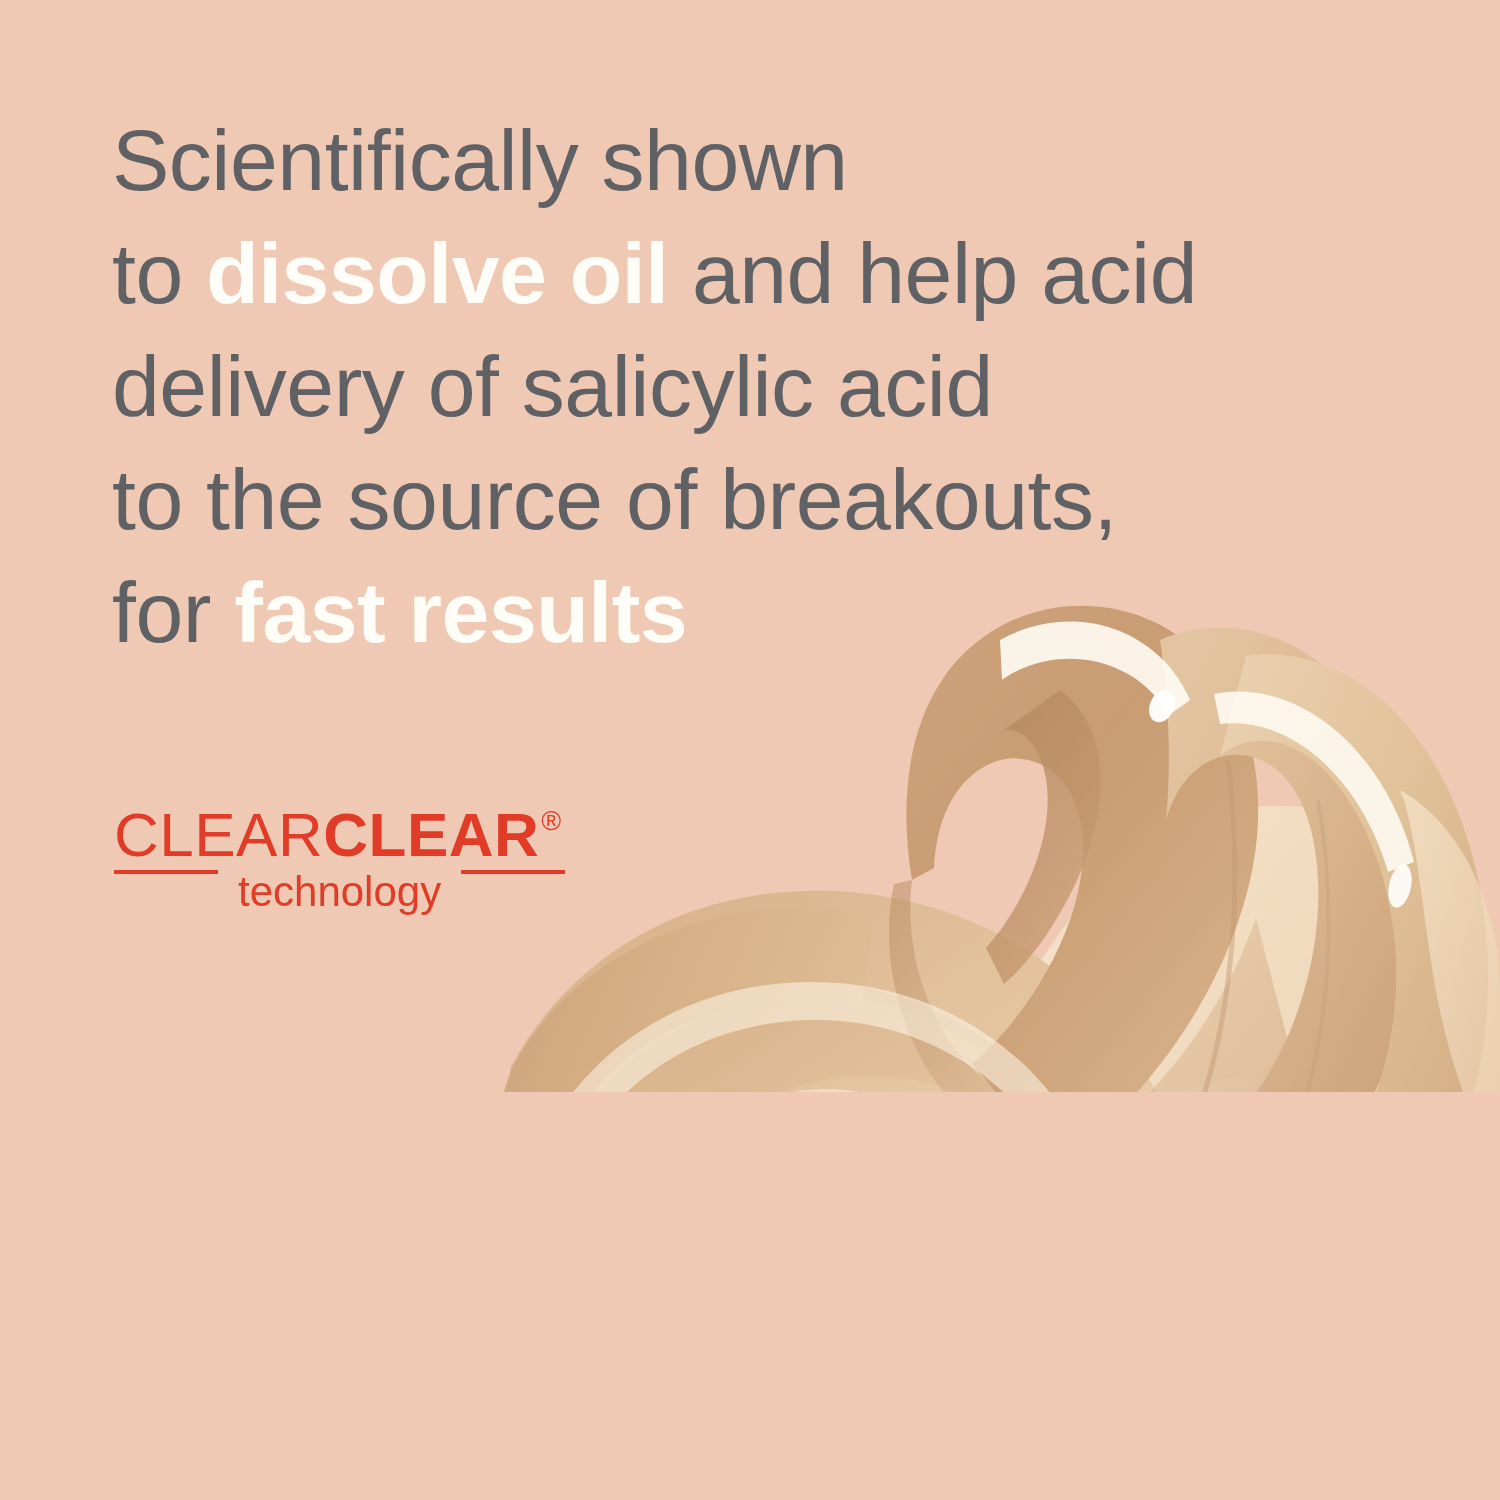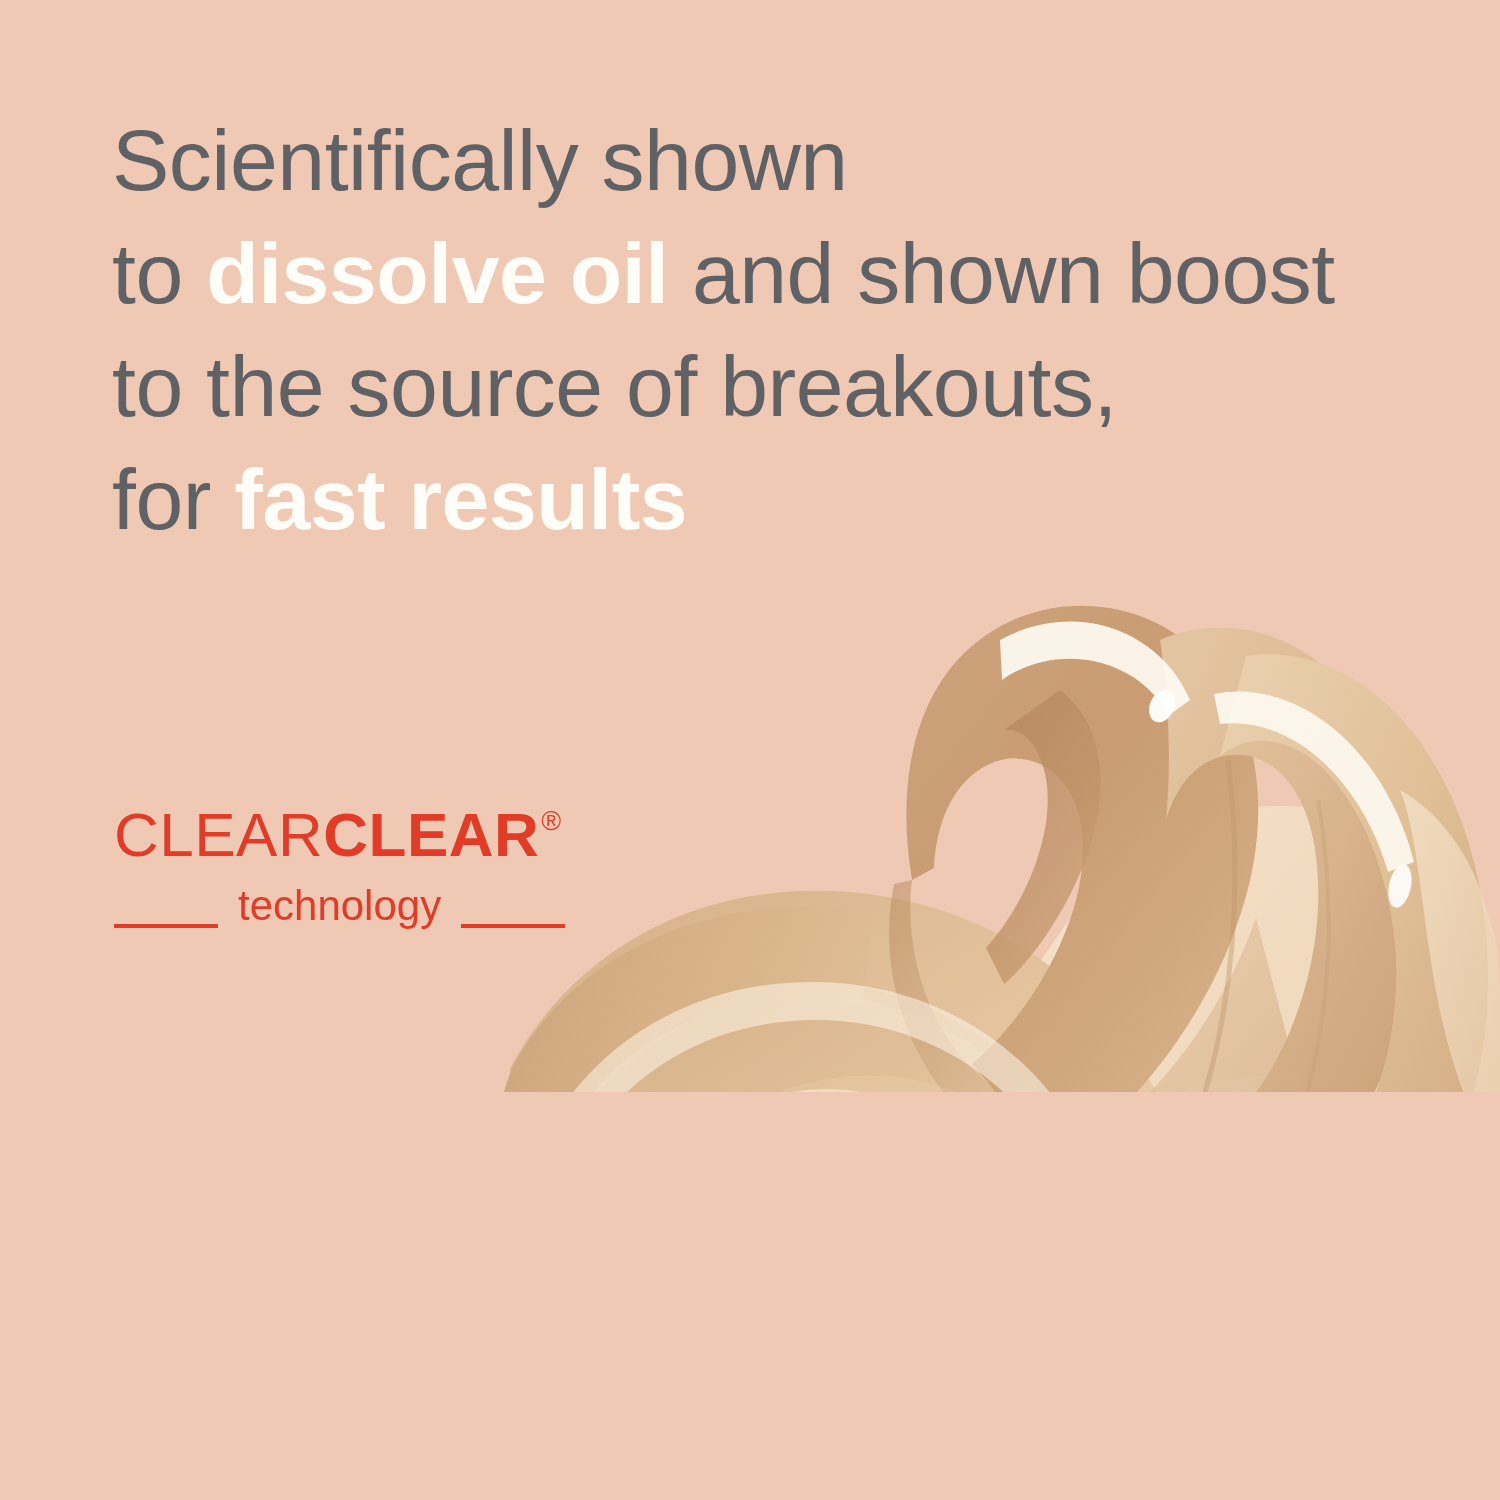--- a/index.html
+++ b/index.html
@@ -74,23 +74,22 @@
     font-size: 27px;
     font-weight: 400;
     vertical-align: super;
     line-height: 1;
     position: relative;
     top: -4px;
     left: 2px;
   }
   #logo-tech-row {
     display: flex;
-    align-items: flex-end;
+    align-items: flex-start;
     width: 516px;
-    margin-top: 14px;
   }
   .logo-rule {
     height: 4px;
     background: #E03C28;
     flex: 0 0 auto;
   }
   #logo-rule-left  { width: 104px; }
   #logo-rule-right { width: 104px; }
   #logo-technology {
     font-size: 42px;
@@ -431,21 +430,24 @@
              C 1460 1140, 1482 1186, 1492 1238
              L 1470 1244
              C 1460 1198, 1442 1158, 1416 1128 Z" fill="#FFFBF2" opacity="0.6"></path>
   </svg>
 
   <div id="headline">
     <div class="hl-line">
       <span>Scientifically shown</span>
     </div>
     <div class="hl-line">
-      <span>to </span><span class="hl-em">dissolve oil</span><span> and shown boost</span>
+      <span>to </span><span class="hl-em">dissolve oil</span><span> and help acid</span>
+    </div>
+    <div class="hl-line">
+      <span>delivery of salicylic acid</span>
     </div>
     <div class="hl-line">
       <span>to the source of breakouts,</span>
     </div>
     <div class="hl-line">
       <span>for </span><span class="hl-em">fast results</span>
     </div>
   </div>
 
   <div id="microclear-logo">

